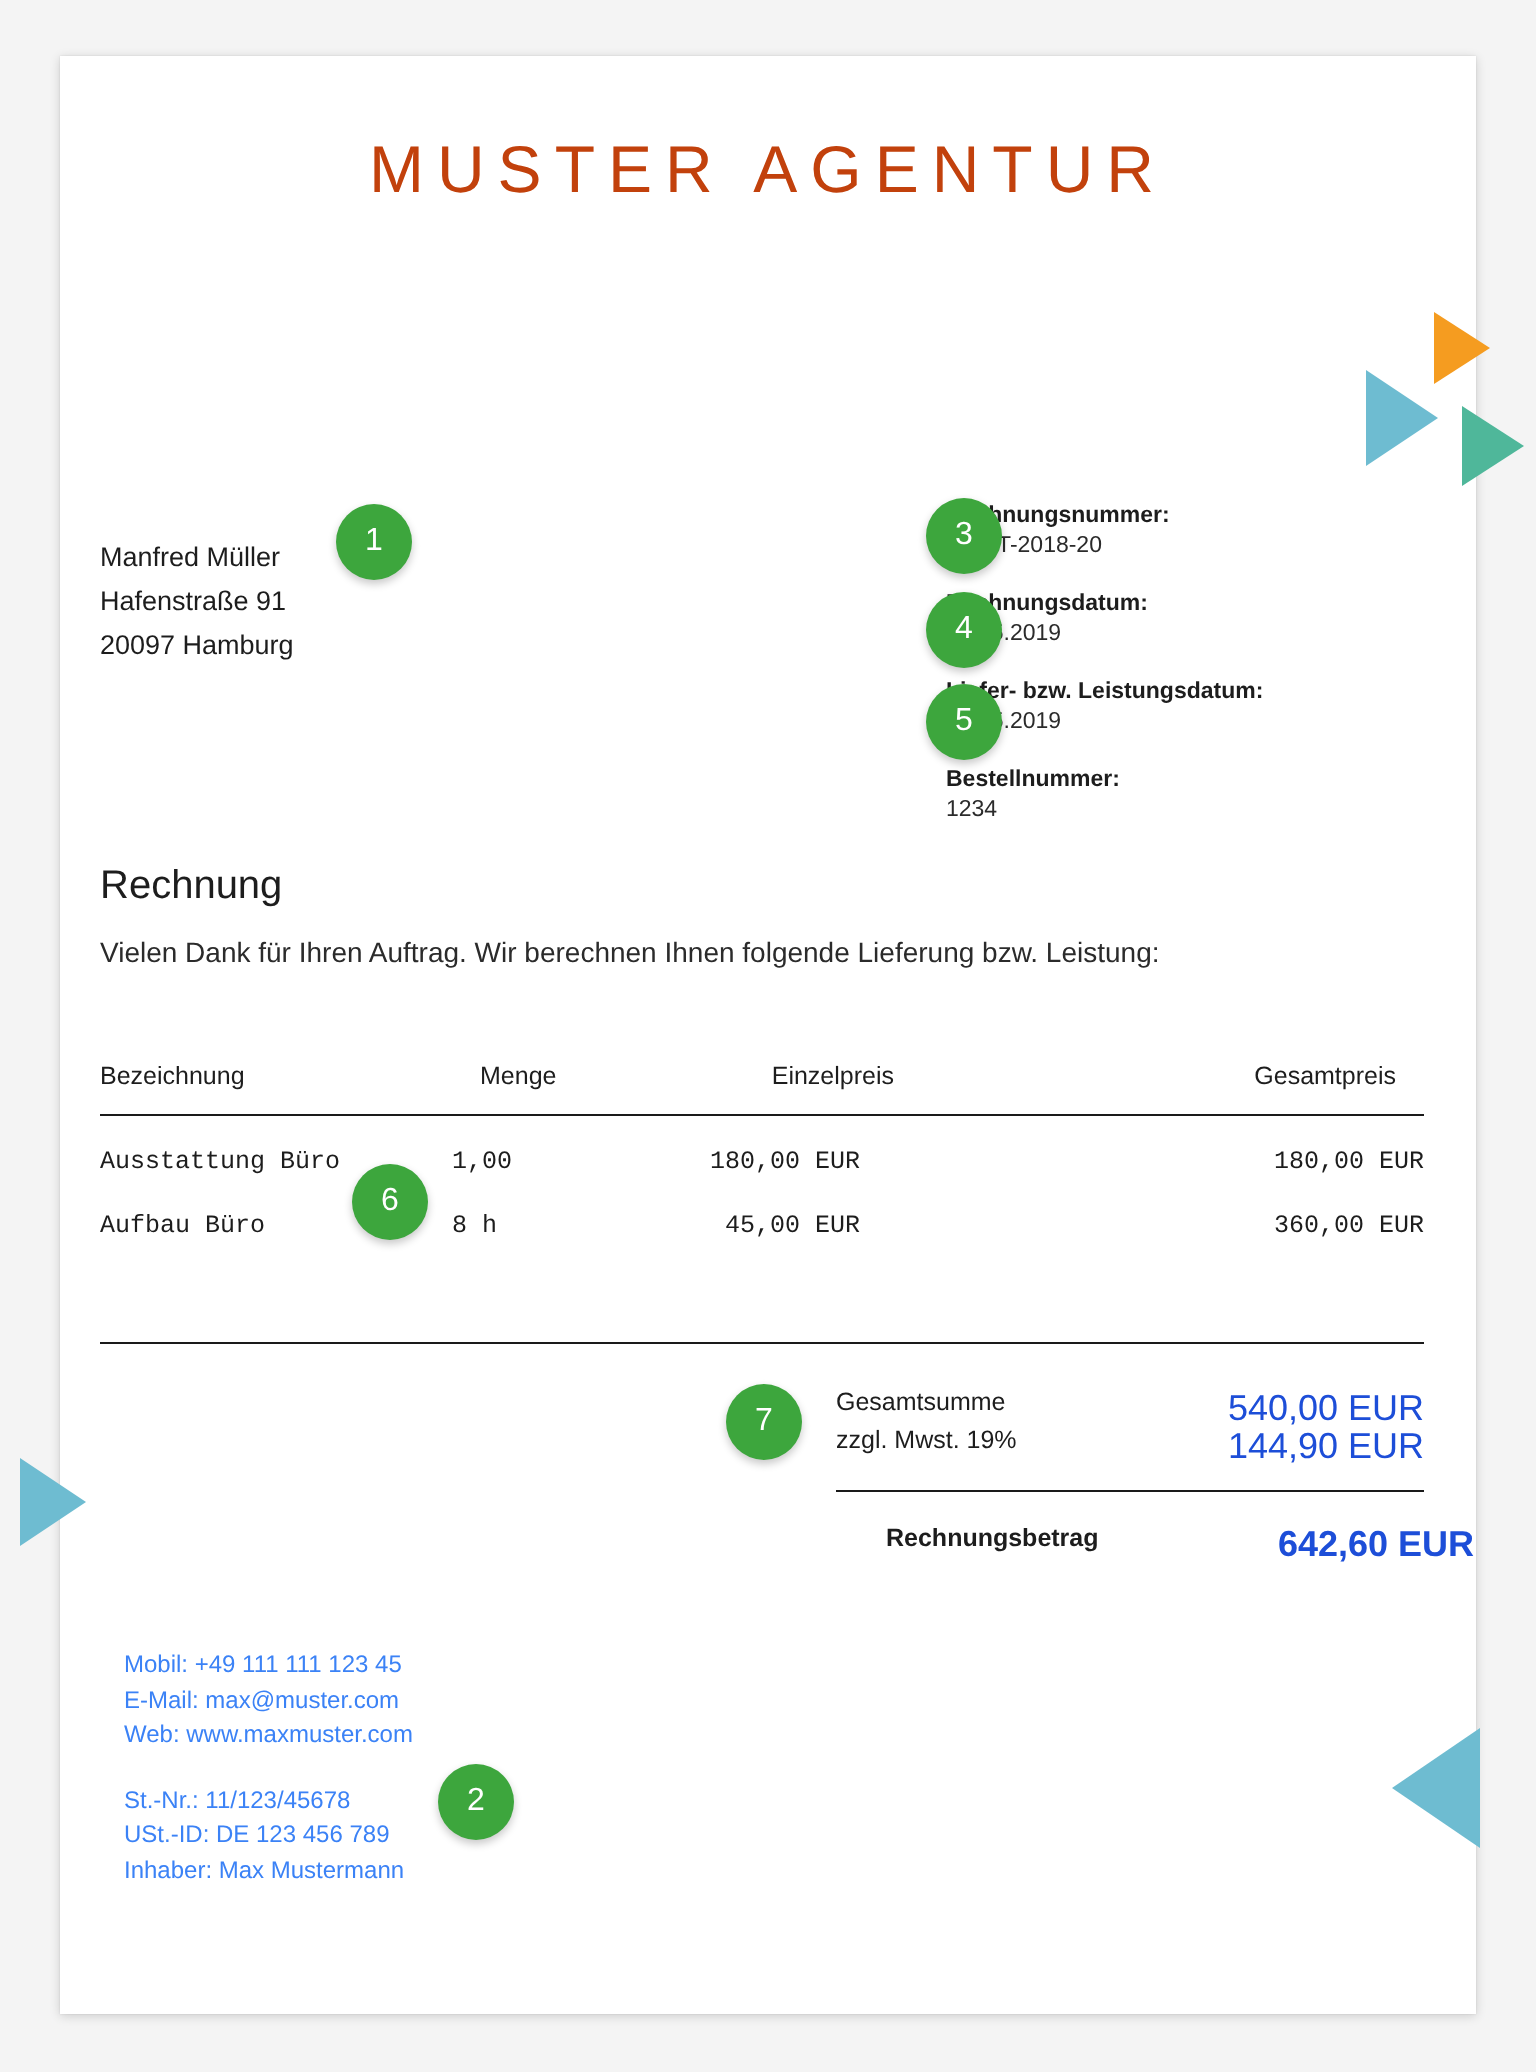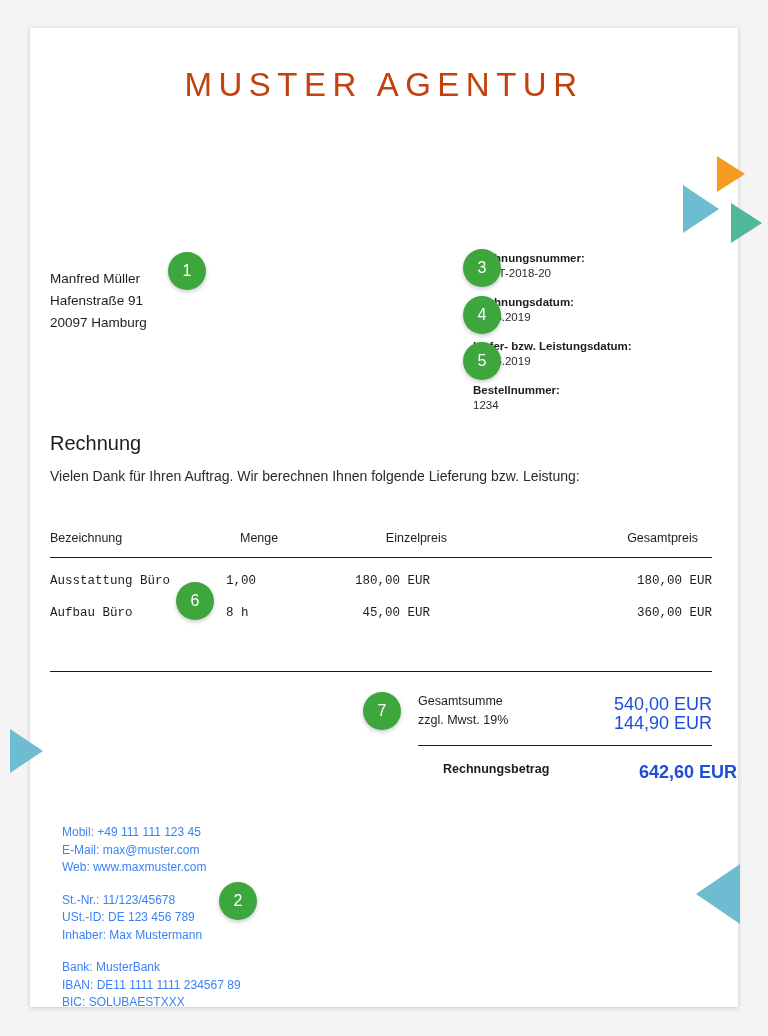--- a/index.html
+++ b/index.html
@@ -316,25 +316,20 @@
       <div class="fgroup">
         <div>Mobil: +49 111 111 123 45</div>
         <div>E-Mail: max@muster.com</div>
         <div>Web: www.maxmuster.com</div>
       </div>
       <div class="fgroup">
         <div>St.-Nr.: 11/123/45678</div>
         <div>USt.-ID: DE 123 456 789</div>
         <div>Inhaber: Max Mustermann</div>
       </div>
-      <div class="fgroup">
-        <div>Bank: MusterBank</div>
-        <div>IBAN: DE11 1111 1111 234567 89</div>
-        <div>BIC: SOLUBAESTXXX</div>
-      </div>
     </div>
 
   </div>
 
   <div class="badge" style="left:168px; top:252px;">1</div>
   <div class="badge" style="left:219px; top:882px;">2</div>
   <div class="badge" style="left:463px; top:249px;">3</div>
   <div class="badge" style="left:463px; top:296px;">4</div>
   <div class="badge" style="left:463px; top:342px;">5</div>
   <div class="badge" style="left:176px; top:582px;">6</div>

